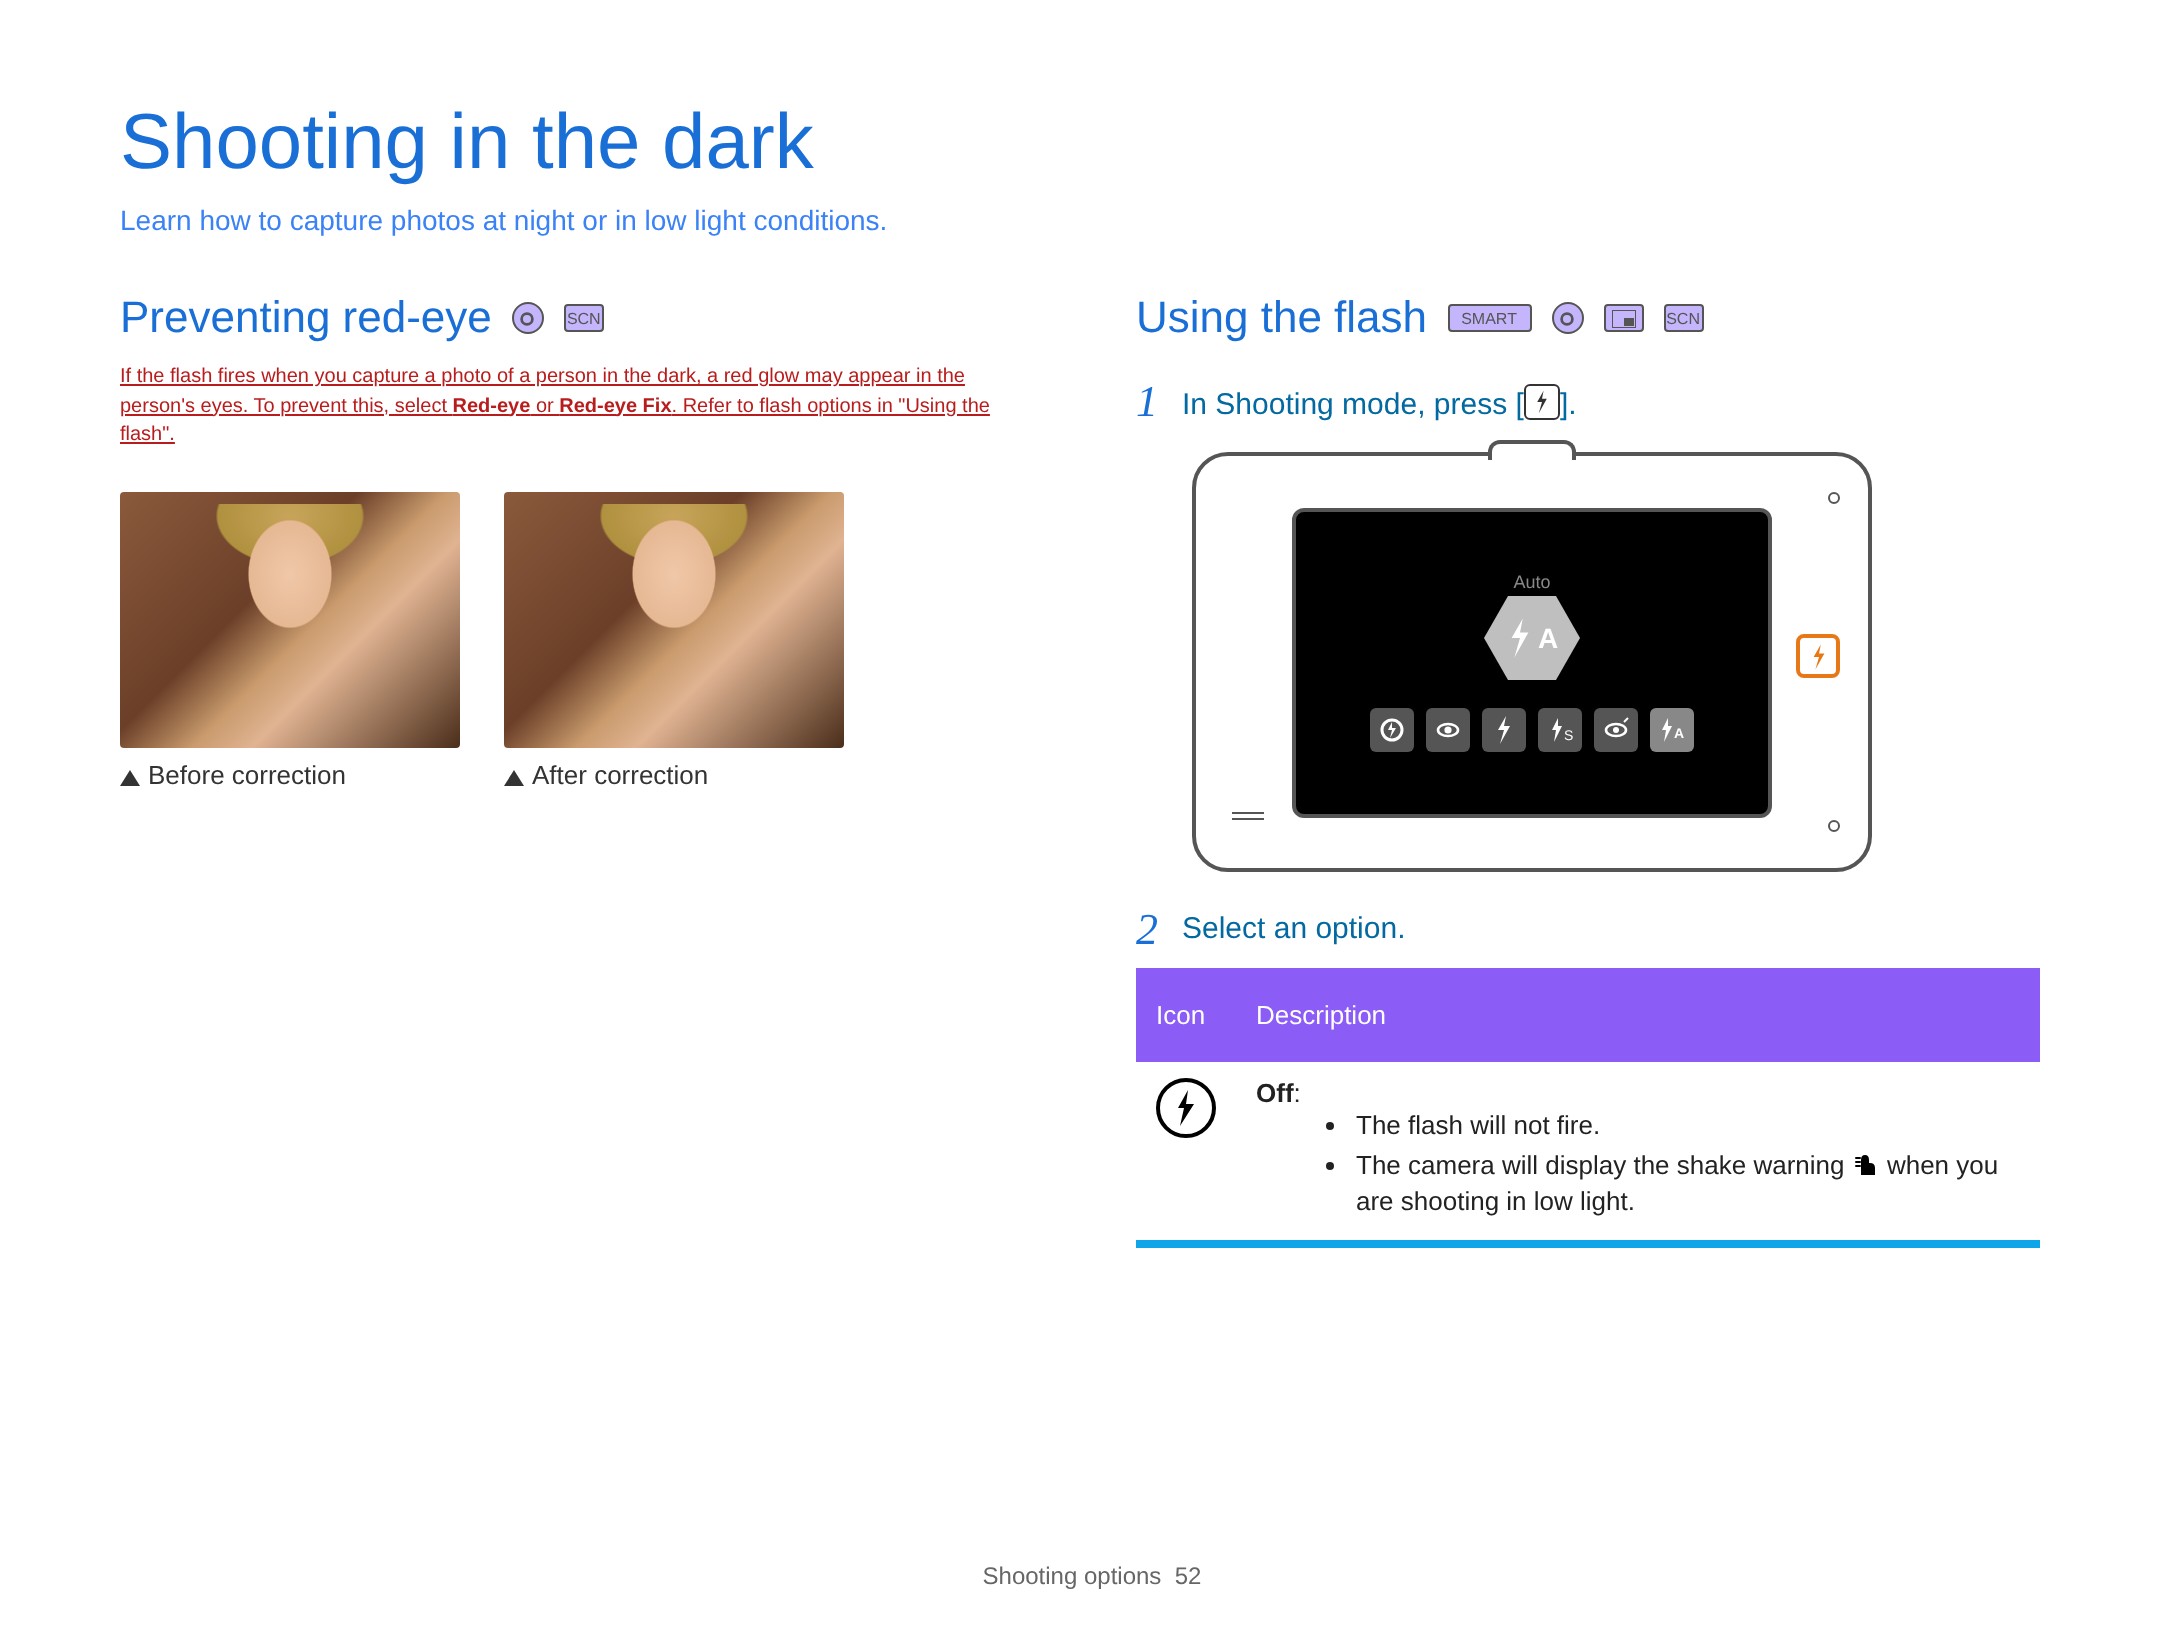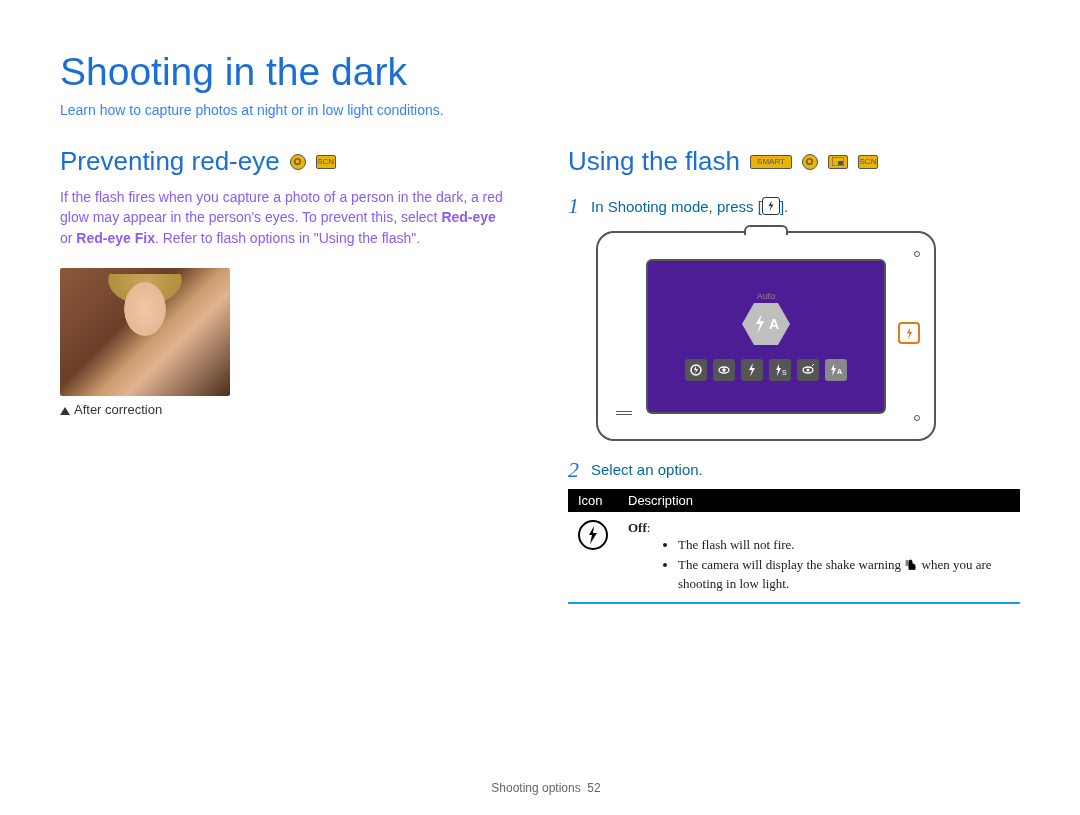--- a/index.html
+++ b/index.html
@@ -3,52 +3,52 @@
 <meta charset="utf-8">
 <style>
   * { box-sizing: border-box; margin: 0; padding: 0; }
   html, body { width: 1080px; height: 815px; background: #fff; font-family: Arial, Helvetica, sans-serif; color: #222; }
   .page { padding: 50px 60px 20px 60px; position: relative; height: 100%; }
   .title { color: #1a6fd6; font-size: 39px; font-weight: 400; margin-bottom: 8px; }
   .subtitle { font-size: 14px; color: #3b82f6; margin-bottom: 28px; }
   .cols { display: flex; gap: 56px; }
   .col { flex: 1; min-width: 0; }
   .section-header { display: flex; align-items: center; gap: 10px; margin-bottom: 10px; }
-  .section-title { color: #1a6fd6; font-size: 26px; font-weight: 400; }
-  .mode-icon { width: 20px; height: 14px; border: 1.5px solid #555; border-radius: 2px; display: inline-flex; align-items: center; justify-content: center; font-size: 8px; color: #555; background: #eab308; }
+  .section-title { color: #1a6fd6; font-size: 22px; font-weight: 400; }
+  .mode-icon { width: 20px; height: 14px; border: 1.5px solid #555; border-radius: 2px; display: inline-flex; align-items: center; justify-content: center; font-size: 8px; color: #555; background: #c4b5fd; }
   .mode-icon.circle { border-radius: 50%; width: 16px; height: 16px; }
-  .body-text { font-size: 14px; line-height: 1.45; color: #8b5cf6; }
+  .body-text { font-size: 10px; line-height: 1.45; color: #b91c1c; text-decoration: underline; }
   .body-text b { font-weight: bold; }
   .photo-row { display: flex; gap: 22px; margin-top: 20px; }
   .photo-block { width: 170px; }
   .photo { width: 170px; height: 128px; background: linear-gradient(135deg, #8b5a3c 0%, #6b3f28 40%, #c99b6d 55%, #e0b392 65%, #4a2d1a 100%); border-radius: 2px; position: relative; }
   .photo::after { content: ""; position: absolute; left: 50%; top: 44%; transform: translate(-50%,-50%); width: 80px; height: 100px; background: radial-gradient(ellipse 34px 44px at 50% 35%, #f0c8a8 0%, #e6b894 60%, rgba(0,0,0,0) 62%), radial-gradient(ellipse 60px 40px at 50% 6%, #c7a45a 0%, #b0913f 60%, rgba(0,0,0,0) 62%); }
   .caption { font-size: 13px; margin-top: 6px; color: #333; }
   .step-row { display: flex; align-items: flex-start; gap: 12px; margin-top: 18px; }
   .step-num { color: #1a6fd6; font-size: 22px; font-style: italic; font-weight: 400; line-height: 1; font-family: Georgia, serif; }
   .step-text { font-size: 15px; color: #0369a1; padding-top: 2px; }
   .inline-icon { display: inline-flex; align-items: center; justify-content: center; width: 18px; height: 18px; border: 1px solid #333; border-radius: 3px; font-size: 11px; }
   .camera-wrap { margin: 14px 0 0 28px; }
   .camera { width: 340px; height: 210px; border: 2px solid #555; border-radius: 18px; background: #fff; position: relative; display: flex; align-items: center; justify-content: center; }
   .camera::before { content: ""; position: absolute; left: 50%; top: -8px; transform: translateX(-50%); width: 40px; height: 8px; border: 2px solid #555; border-bottom: none; border-radius: 6px 6px 0 0; background: #fff; }
-  .screen { width: 240px; height: 155px; border: 2px solid #555; border-radius: 6px; background: #4c1d95; position: relative; display: flex; flex-direction: column; align-items: center; justify-content: center; }
+  .screen { width: 240px; height: 155px; border: 2px solid #555; border-radius: 6px; background: #000000; position: relative; display: flex; flex-direction: column; align-items: center; justify-content: center; }
   .flash-big { display: flex; flex-direction: column; align-items: center; }
   .flash-label { font-size: 9px; color: #888; margin-bottom: 2px; }
   .flash-hex { width: 48px; height: 42px; background: #bfbfbf; clip-path: polygon(25% 0%, 75% 0%, 100% 50%, 75% 100%, 25% 100%, 0% 50%); display: flex; align-items: center; justify-content: center; color: #fff; font-size: 18px; gap: 2px; }
   .option-strip { display: flex; gap: 6px; margin-top: 14px; }
   .opt { width: 22px; height: 22px; background: #555; border-radius: 3px; display: flex; align-items: center; justify-content: center; color: #fff; }
   .opt svg { width: 14px; height: 14px; fill: #fff; }
   .side-btn { position: absolute; right: 14px; top: 50%; transform: translateY(-14px); width: 22px; height: 22px; border: 2px solid #e67817; border-radius: 4px; display: flex; align-items: center; justify-content: center; }
   .cam-dots { position: absolute; right: 14px; width: 6px; height: 6px; border: 1.5px solid #555; border-radius: 50%; }
   .cam-dots.d1 { top: 18px; }
   .cam-dots.d2 { bottom: 18px; }
   .cam-dash { position: absolute; left: 18px; bottom: 24px; width: 16px; height: 4px; border-top: 1.5px solid #555; border-bottom: 1.5px solid #555; }
   .option-table { margin-top: 8px; width: 100%; border-collapse: collapse; font-size: 13px; }
-  .option-table th { background: #000000; color: #fff; font-weight: normal; text-align: left; padding: 4px 10px; }
-  .option-table td { padding: 8px 10px; vertical-align: top; border-bottom: 2px solid #0ea5e9; font-family: Liberation Serif, serif; }
+  .option-table th { background: #8b5cf6; color: #fff; font-weight: normal; text-align: left; padding: 16px 10px; }
+  .option-table td { padding: 8px 10px; vertical-align: top; border-bottom: 4px solid #0ea5e9; }
   .option-table .icon-cell { width: 50px; text-align: center; }
   .off-icon { width: 30px; height: 30px; border: 2.5px solid #000; border-radius: 50%; display: inline-flex; align-items: center; justify-content: center; position: relative; }
   .option-table ul { padding-left: 18px; }
   .option-table li { margin-bottom: 2px; line-height: 1.35; margin-left: 32px; }
   .hand-icon { display: inline-block; vertical-align: middle; }
   .footer { position: absolute; bottom: 20px; left: 12px; right: 0; text-align: center; font-size: 12px; color: #666; }
   .tri { display:inline-block; width:0; height:0; border-left:5px solid transparent; border-right:5px solid transparent; border-bottom:8px solid #333; margin-right:4px; vertical-align: -1px;}
 </style>
 </head>
 <body>
@@ -66,20 +66,24 @@
             <svg width="9" height="9" viewBox="0 0 10 10">
               <circle cx="5" cy="5" r="3" fill="none" stroke="#555" stroke-width="1.5"></circle>
             </svg>
           </span>
         <span class="mode-icon">SCN</span>
       </div>
       <p class="body-text">
         <span>If the flash fires when you capture a photo of a person in the dark, a red glow may appear in the person's eyes. To prevent this, select </span><b>Red-eye</b><span> or </span><b>Red-eye Fix</b><span>. Refer to flash options in "Using the flash".</span>
       </p>
       <div class="photo-row">
+        <div class="photo-block">
+          <div class="photo"></div>
+          <div class="caption"><span class="tri"></span><span>Before correction</span></div>
+        </div>
         <div class="photo-block">
           <div class="photo"></div>
           <div class="caption"><span class="tri"></span><span>After correction</span></div>
         </div>
       </div>
     </div>
 
     <div class="col">
       <div class="section-header">
         <span class="section-title">Using the flash</span>

